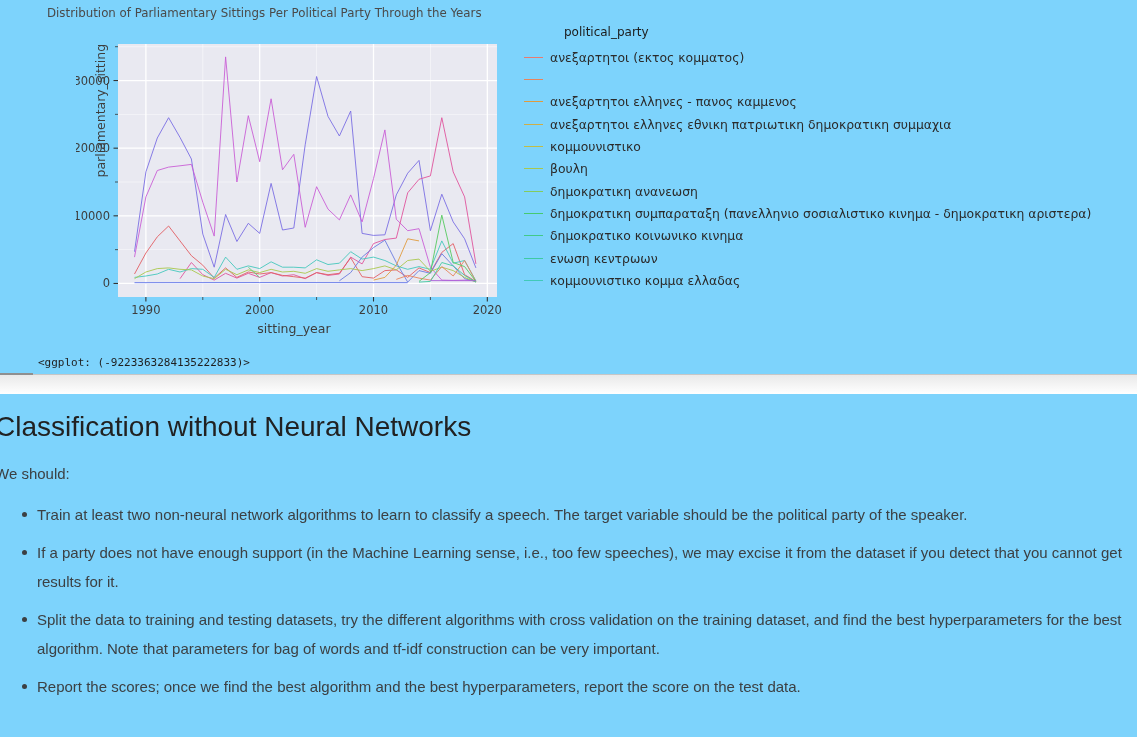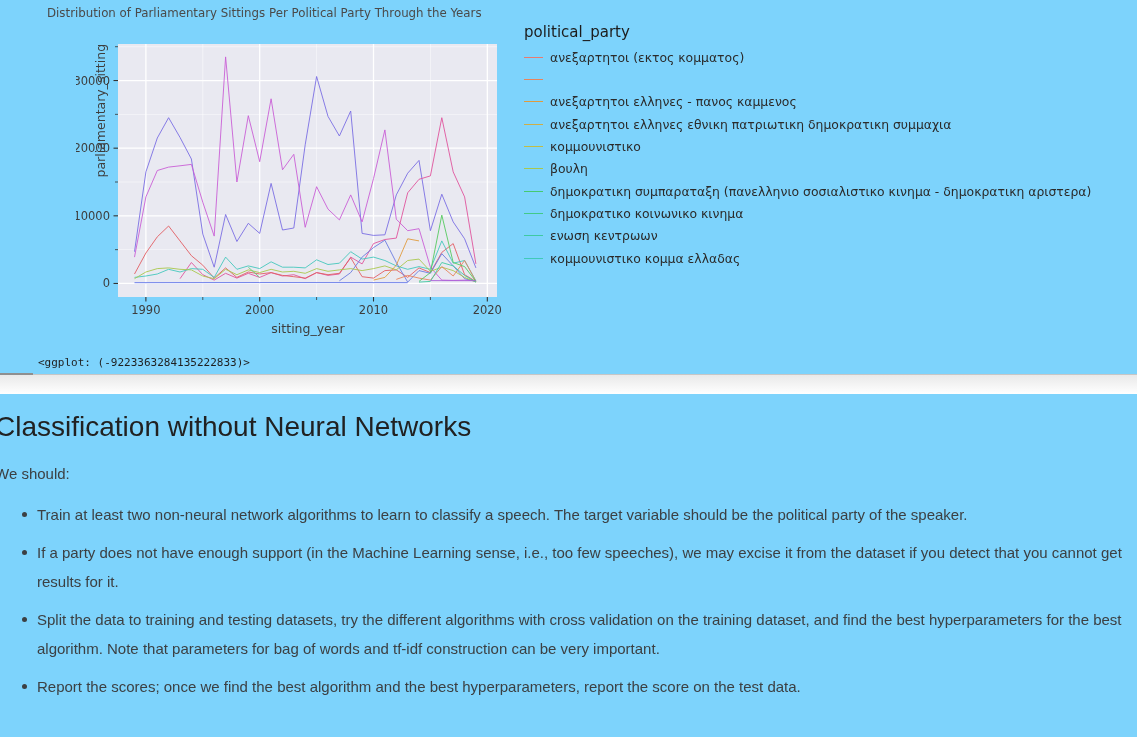--- a/index.html
+++ b/index.html
@@ -8,27 +8,27 @@
           background:#7dd3fc; font-family:"Liberation Sans", sans-serif; }
 
   
   .fig-title { position:absolute; left:47px; top:6px; font-family:"DejaVu Sans",sans-serif;
                font-size:11.8px; color:#4a4a4a; white-space:nowrap; }
   #plot-svg { position:absolute; left:76px; top:36px; }
   svg text { font-family:"DejaVu Sans",sans-serif; fill:#3d3d3d; }
   .y-axis-title { position:absolute; left:34px; top:170px; transform:rotate(-90deg) translate(50%,0);
                   transform-origin:center; font-family:"DejaVu Sans",sans-serif; font-size:12.5px;
                   color:#3d3d3d; white-space:nowrap; }
-  .x-axis-title { position:absolute; left:118px; width:380px; top:321px; text-align:center;
+  .x-axis-title { position:absolute; left:104px; width:380px; top:321px; text-align:center;
                   font-family:"DejaVu Sans",sans-serif; font-size:12.5px; color:#3d3d3d; }
 
   
   .legend { position:absolute; left:524px; top:24px; white-space:nowrap; }
-  .legend-title { font-family:"DejaVu Sans",sans-serif; font-size:15px; color:#1c1c1c;
-                  margin-bottom:6px; line-height:16px; }
+  .legend-title { font-family:"DejaVu Sans",sans-serif; font-size:12px; color:#1c1c1c;
+                  margin-bottom:6px; line-height:16px;margin-left:40px; }
   .legend-row { display:flex; align-items:center; height:22.35px; }
   .legend-swatch { width:19px; height:0; border-top-style:solid; border-top-width:1.6px;
                    margin-right:7px; flex:0 0 auto; }
   .legend-label { font-family:"DejaVu Sans",sans-serif; font-size:12.4px; color:#2b2b2b; }
 
   
   .repr { position:absolute; left:38px; top:346px; font-family:"DejaVu Sans Mono",monospace;
           font-size:11px; color:#1f1f1f; white-space:pre;margin-top:10px; }
 
   
@@ -137,20 +137,24 @@
     <div class="legend-row">
       <span class="legend-swatch" style="border-top-color: rgb(194, 189, 69);"></span>
       <span class="legend-label">κομμουνιστικο</span>
     </div>
 
     <div class="legend-row">
       <span class="legend-swatch" style="border-top-color: rgb(168, 199, 79);"></span>
       <span class="legend-label">βουλη</span>
     </div>
 
+    <div class="legend-row">
+      <span class="legend-swatch" style="border-top-color: rgb(132, 203, 94);"></span>
+      <span class="legend-label">δημοκρατικη ανανεωση</span>
+    </div>
 
 
     <div class="legend-row">
       <span class="legend-swatch" style="border-top-color: rgb(70, 201, 112);"></span>
       <span class="legend-label">δημοκρατικη συμπαραταξη (πανελληνιο σοσιαλιστικο κινημα - δημοκρατικη αριστερα)</span>
     </div>
 
     <div class="legend-row">
       <span class="legend-swatch" style="border-top-color: rgb(66, 201, 136);"></span>
       <span class="legend-label">δημοκρατικο κοινωνικο κινημα</span>

